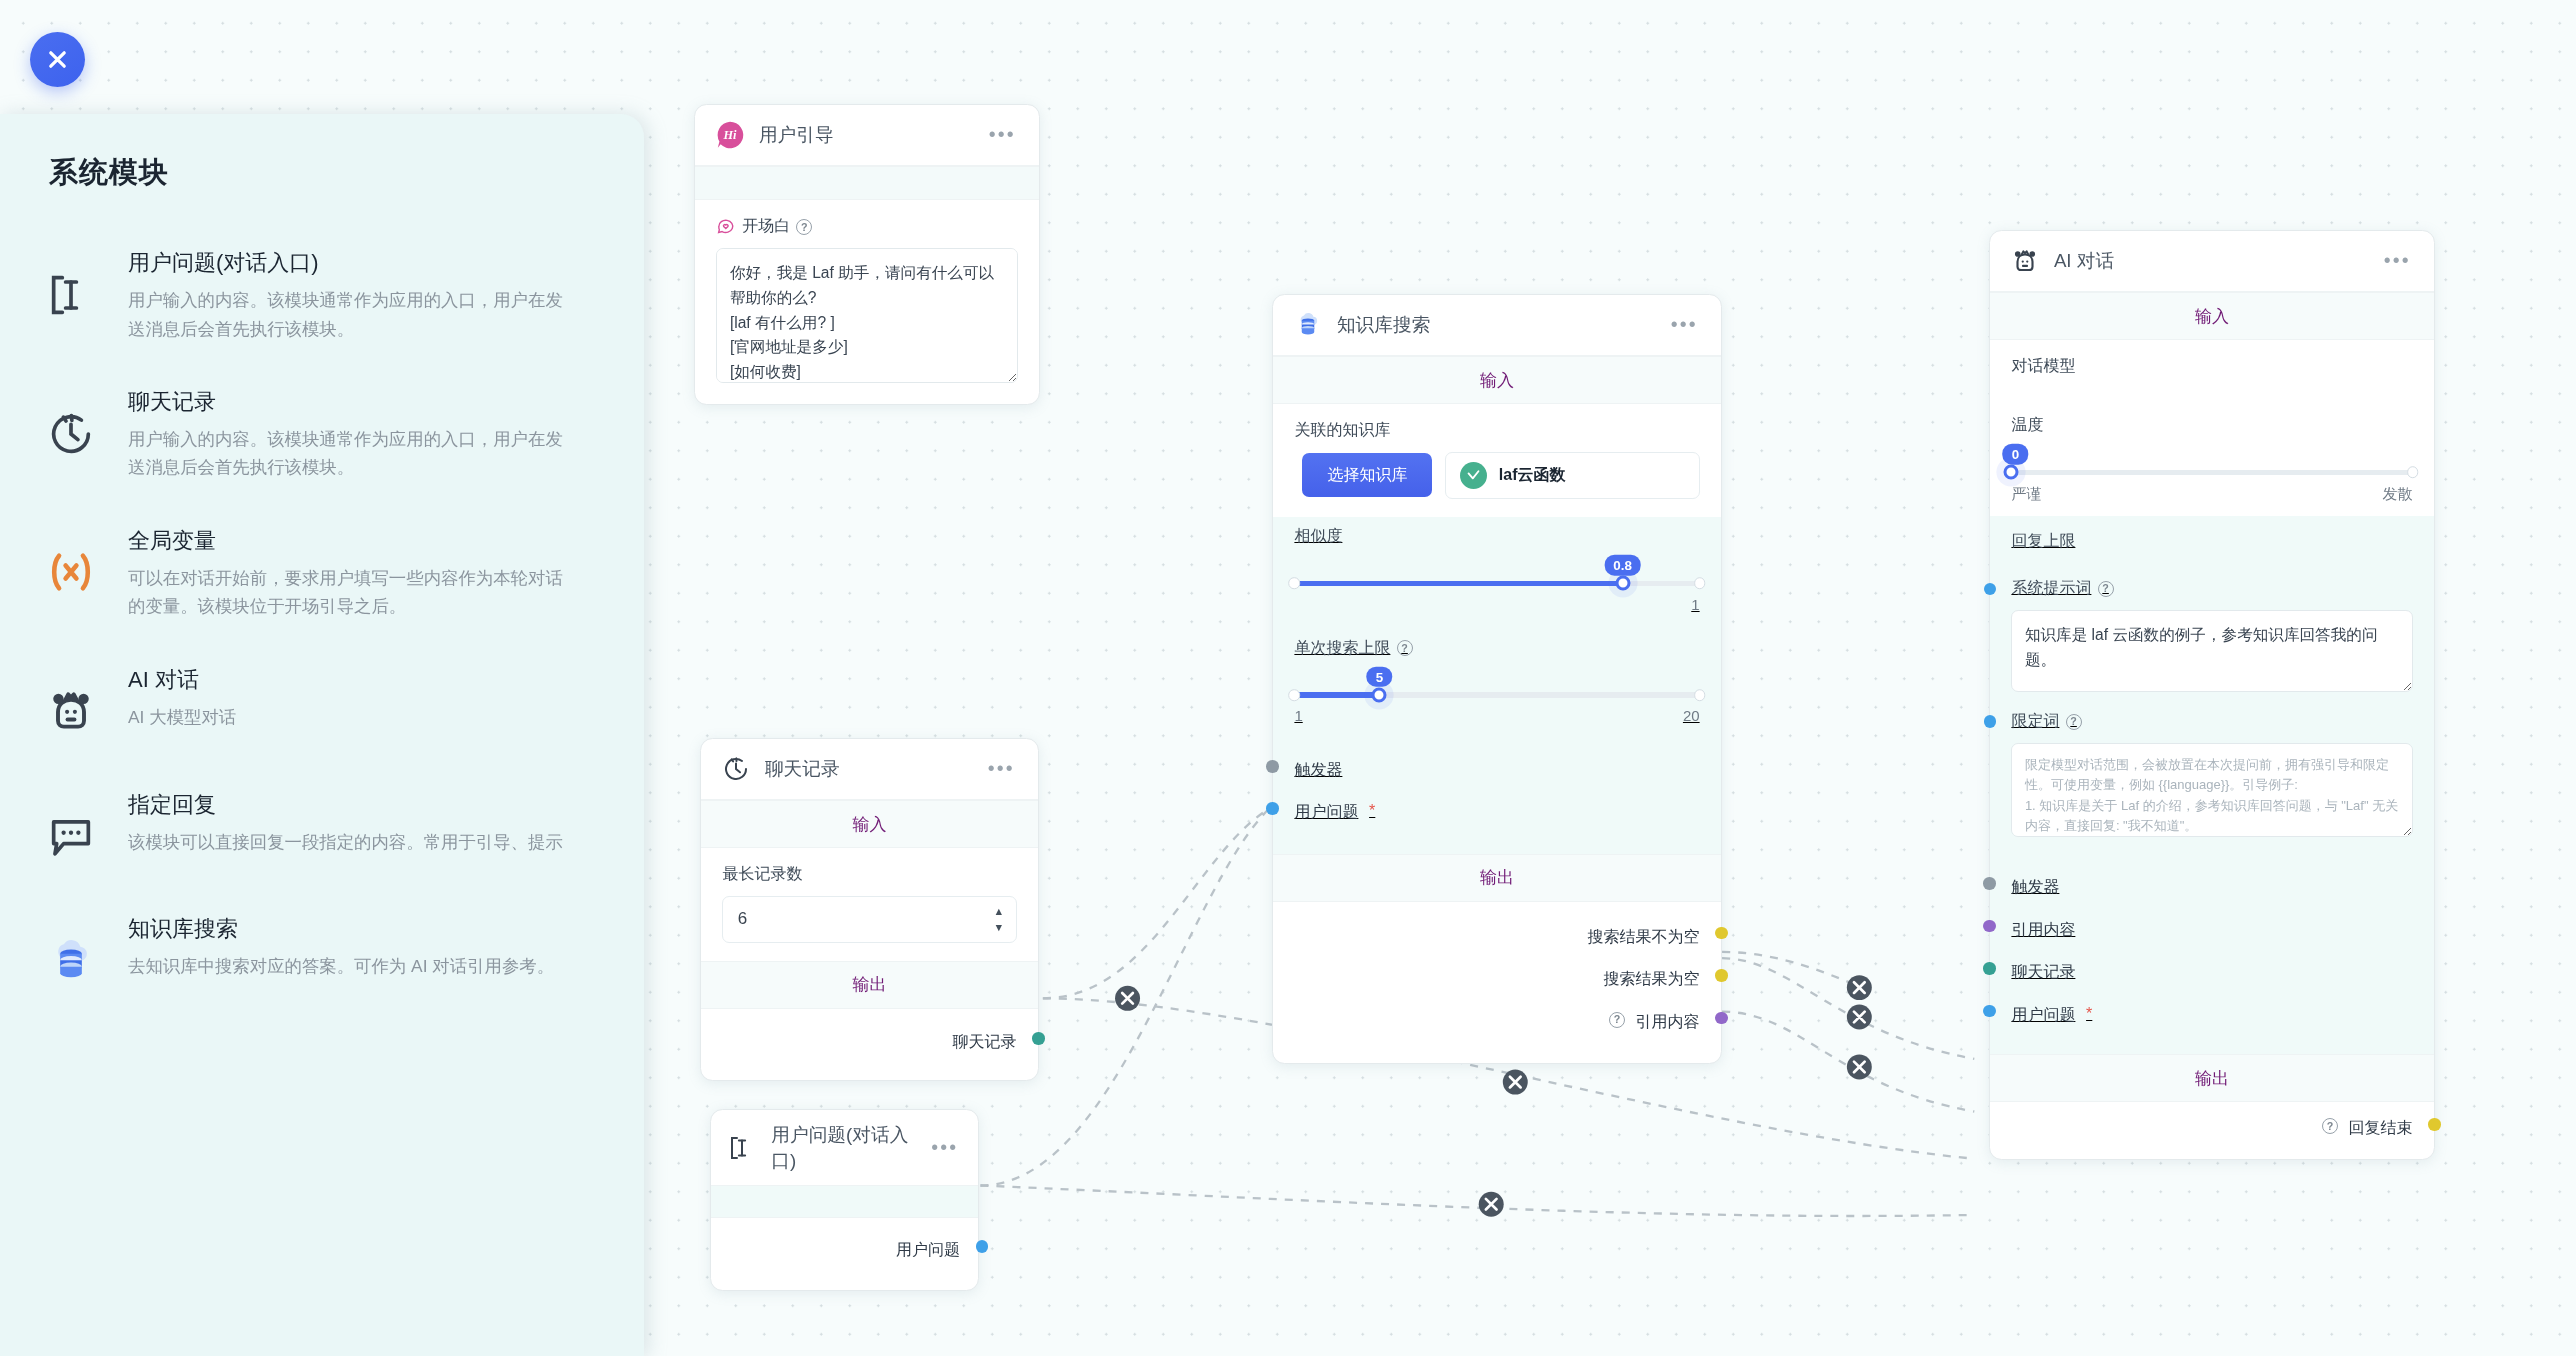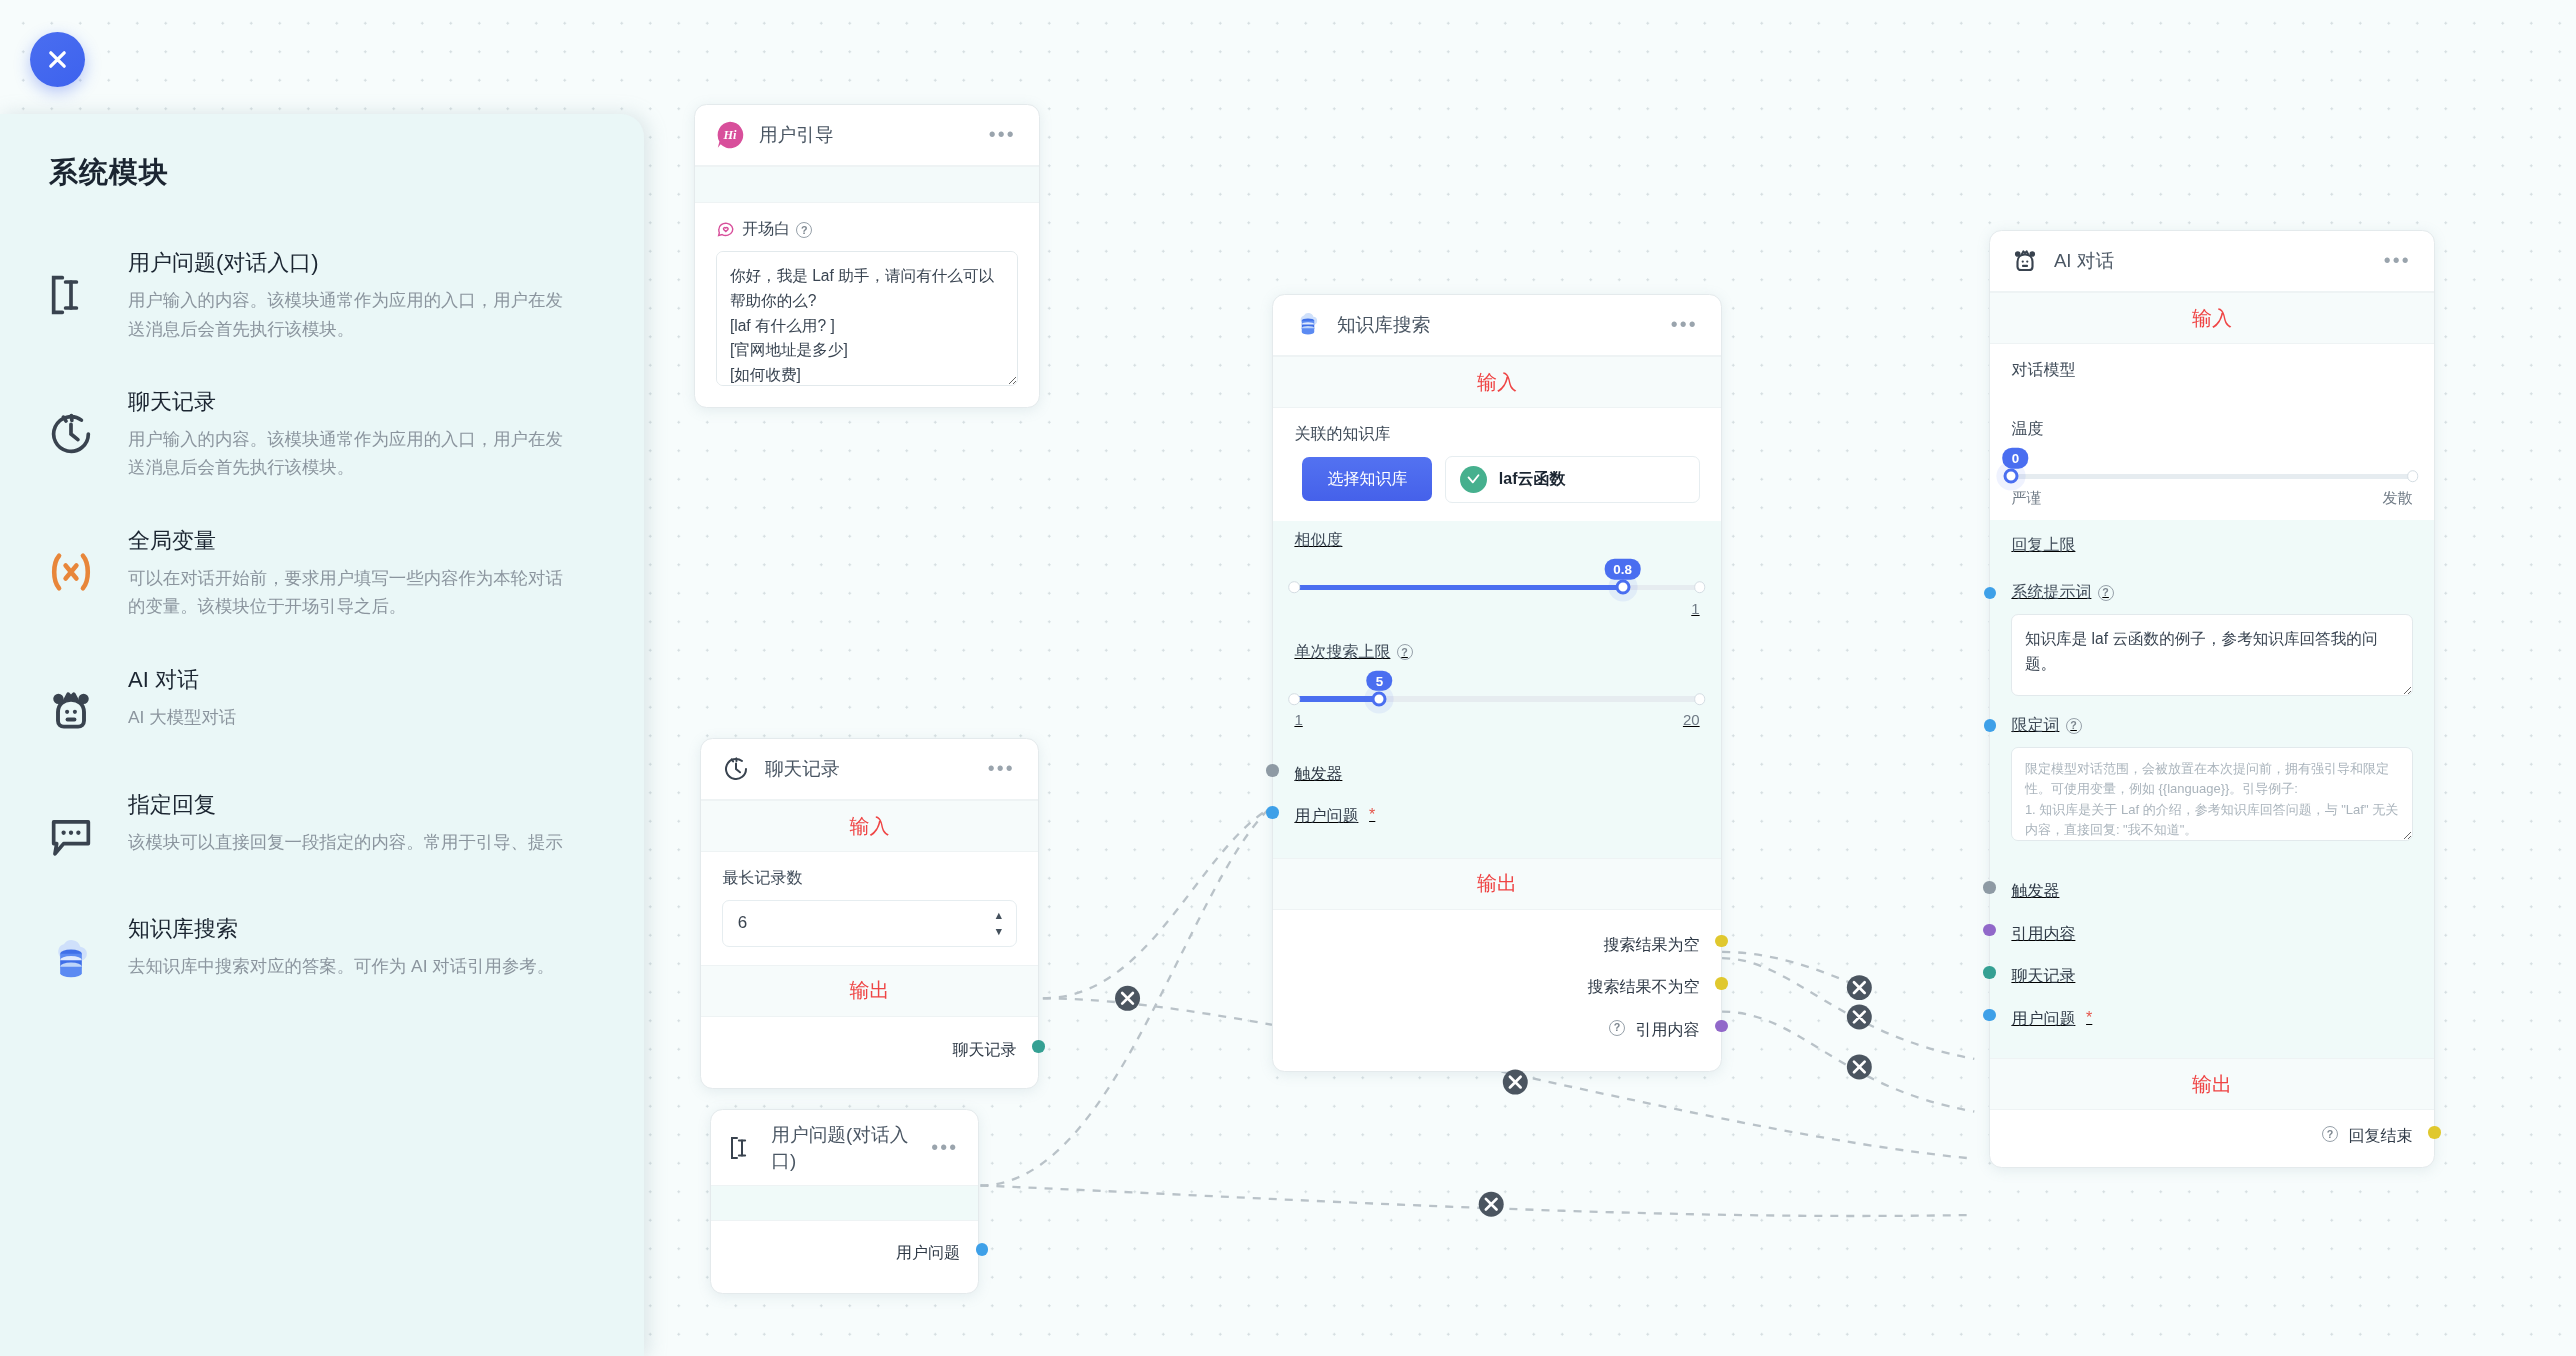--- a/index.html
+++ b/index.html
@@ -78,21 +78,21 @@
     padding: 15px 19.6px 15px 19.6px;
     border-bottom: 0.9px solid #eef3f4;
     border-radius: 12.5px 12.5px 0 0;
   }
   .node-header .hicon { width: 30px; height: 30px; flex: 0 0 30px; display:flex; align-items:flex-start; justify-content:center;}
   .node-header .hicon svg { width: 30px; height: 30px; }
   .node-title { font-size: 18.7px; color: #4a5663; flex: 1; }
   .node-dots { color: #9aa4ad; font-size: 19.6px; letter-spacing: 2.2px; line-height: 1; cursor: pointer; padding: 0 3.6px;}
 
   .band {
-    text-align: center; font-size: 20px; color: #ef4444;
+    text-align: center; font-size: 17px; color: #701a75;
     padding: 11.6px 0; background: #f6fbfb;
     border-bottom: 0.9px solid #eef3f4; border-top: 0.9px solid #eef3f4;
   }
   .body { padding: 16px 21.4px 18px 21.4px; }
   .field-label { font-size: 16px; color: #3f4b58; margin-bottom: 10.7px; display:flex; align-items:center; gap:6.2px;}
   .qmark {
     display:inline-flex; align-items:center; justify-content:center;
     width: 16px; height: 16px; border: 1.2px solid #97a1aa; border-radius: 50%;
     font-size: 10.7px; color: #7c868f; font-weight: bold; line-height:1;
   }
@@ -513,25 +513,25 @@
         <span class="dot blue port-left"></span>
         <span>用户问题</span>
           <span class="req">*</span>
       </div>
     </div>
 
     <div class="band">输出</div>
 
     <div style="padding: 14.3px 21.4px 19.6px 21.4px;">
       <div class="port-row out">
+        <span>搜索结果不为空</span>
+        <span class="dot yellow port-right"></span>
+      </div>
+      <div class="port-row out">
         <span>搜索结果为空</span>
-        <span class="dot yellow port-right"></span>
-      </div>
-      <div class="port-row out">
-        <span>搜索结果不为空</span>
         <span class="dot yellow port-right"></span>
       </div>
       <div class="port-row out">
         <span class="qmark">?</span>
         <span>引用内容</span>
         <span class="dot purple port-right"></span>
       </div>
     </div>
   </div>
 

